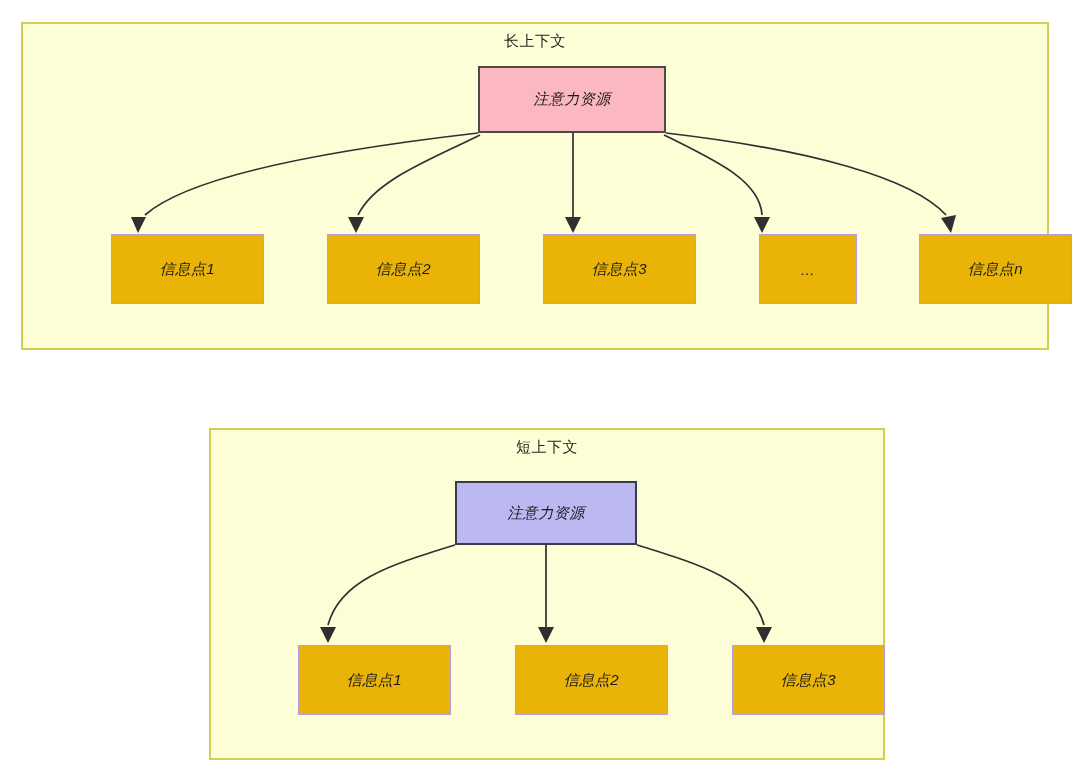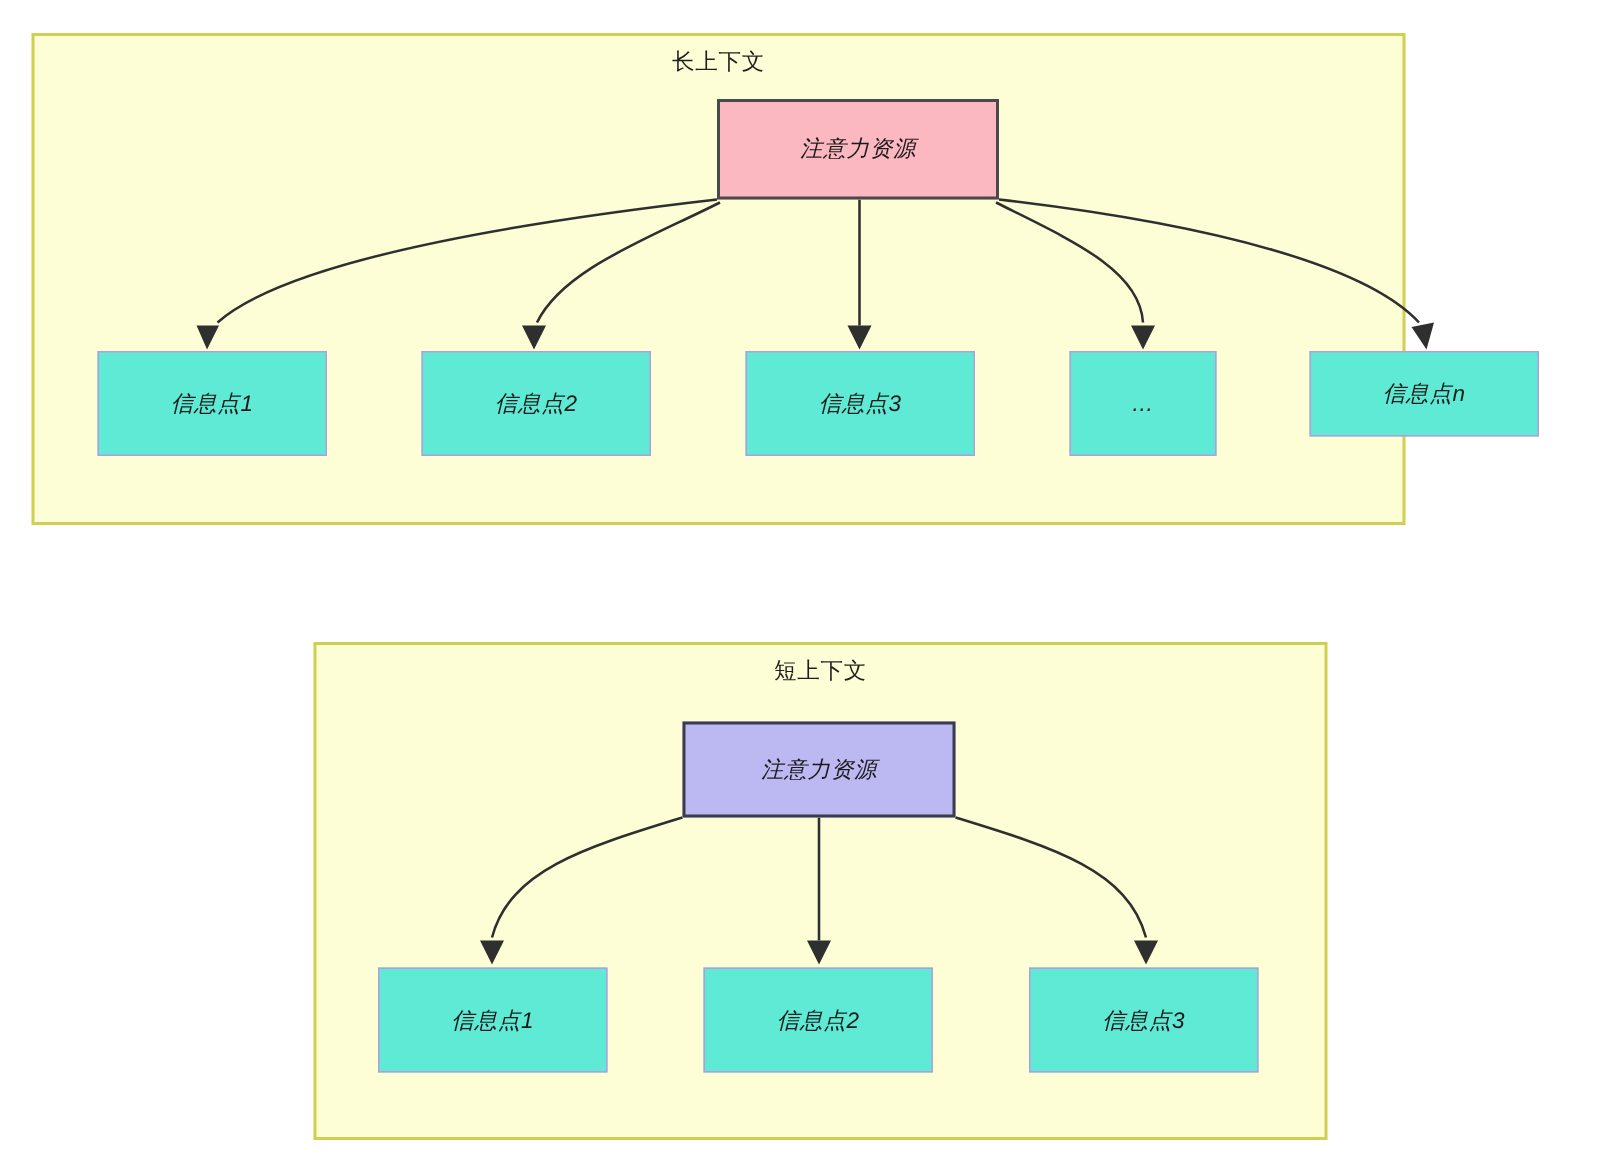--- a/index.html
+++ b/index.html
@@ -47,43 +47,44 @@
   }
   .node-root-long {
     background: #fbb8c0;
     border: 2px solid #4a4a4a;
   }
   .node-root-short {
     background: #bcb8f2;
     border: 2px solid #3b3b4d;
   }
   .node-leaf {
-    background: #5eead4;
+    background: #eab308;
     border: 1.6px solid #b39ddb;
+    margin-left: 46px;
   }
   .edges {
     position: absolute;
     inset: 0;
     pointer-events: none;
   }
   .edge-path {
     fill: none;
     stroke: #2f2f2f;
     stroke-width: 1.7;
   }
   .arrow-head {
     fill: #2f2f2f;
   }
 </style>
 </head>
 <body>
 
 <div class="stage">
 
-  <div class="panel" style="left:21px; top:22px; width:916px; height:328px;">
+  <div class="panel" style="left:21px; top:22px; width:1028px; height:328px;">
     <div class="panel-title">长上下文</div>
   </div>
 
   <svg class="edges" width="1080" height="774" viewBox="0 0 1080 774">
 
     <path class="edge-path" d="M 478,133 C 330,150 190,175 145,215"></path>
     <polygon class="arrow-head" points="138,233 131,217 146,217"></polygon>
 
     <path class="edge-path" d="M 480,135 C 430,160 375,180 358,215"></path>
     <polygon class="arrow-head" points="356,233 348,217 364,217"></polygon>
@@ -111,21 +112,21 @@
   </div>
 
   <div class="node node-leaf" style="left:497px; top:234px; width:153px; height:70px;">
     <span>信息点3</span>
   </div>
 
   <div class="node node-leaf" style="left:713px; top:234px; width:98px; height:70px;">
     <span>...</span>
   </div>
 
-  <div class="node node-leaf" style="left:873px; top:234px; width:153px; height:57px;">
+  <div class="node node-leaf" style="left:873px; top:234px; width:153px; height:70px;">
     <span>信息点n</span>
   </div>
 
   <div class="panel" style="left:209px; top:428px; width:676px; height:332px;">
     <div class="panel-title">短上下文</div>
   </div>
 
   <svg class="edges" width="1080" height="774" viewBox="0 0 1080 774">
 
     <path class="edge-path" d="M 455,545 C 390,565 340,580 328,625"></path>

